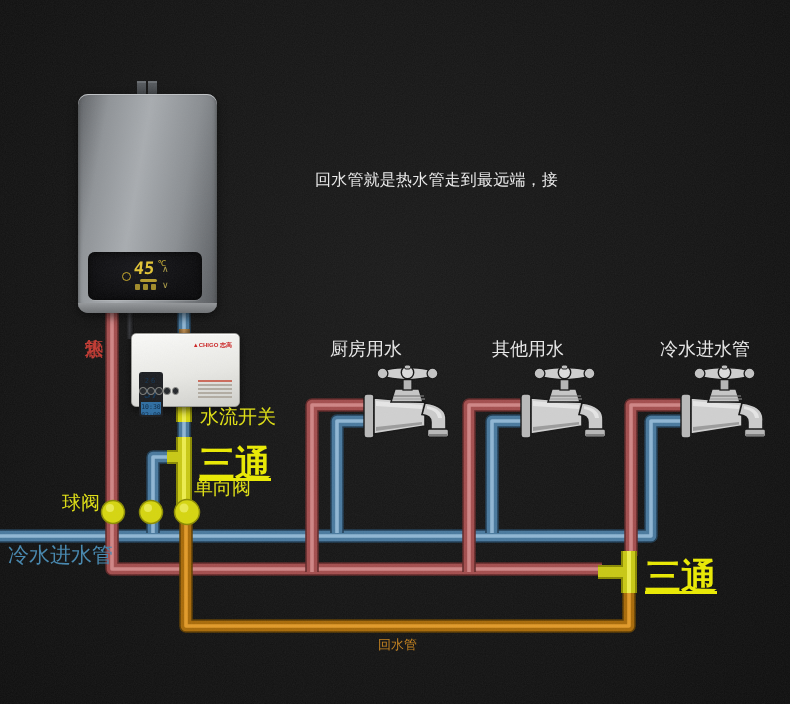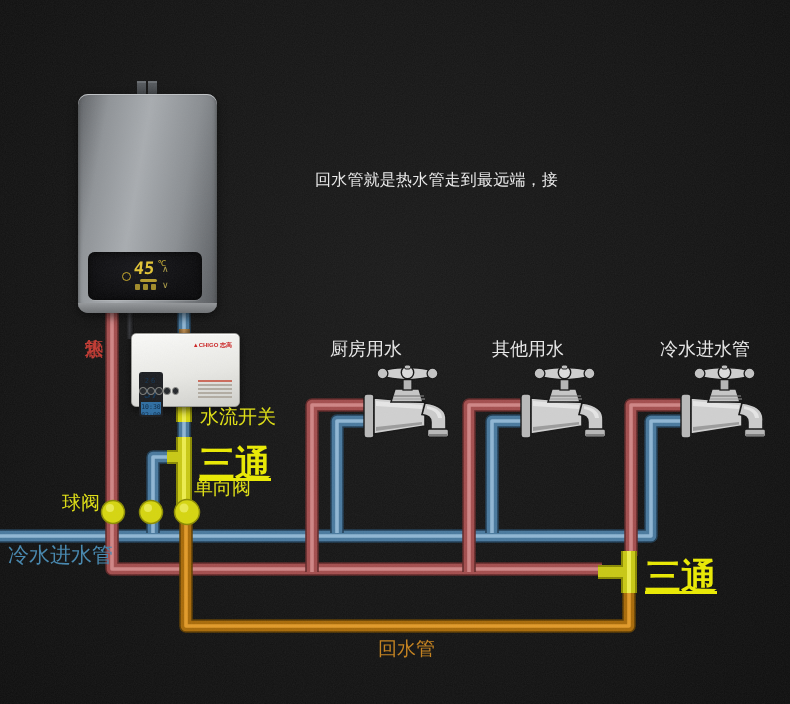--- a/index.html
+++ b/index.html
@@ -20,21 +20,21 @@
   }
   .intro{
     left:315px;top:165px;width:380px;
     color:#ececec;font-size:16px;line-height:30px;letter-spacing:.2px;
   }
   .lbl{white-space:nowrap;}
   .lbl-yellow{color:#e0e012;font-size:19px;}
   .lbl-tee{color:#eaea00;font-size:36px;font-weight:bold;text-decoration:underline;}
   .lbl-hot{left:83px;top:324px;color:#c33a32;font-size:19px;writing-mode:vertical-rl;letter-spacing:0px;line-height:22px;}
   .lbl-cold{left:8px;top:541px;color:#4587af;font-size:21px;}
-  .lbl-return{left:378px;top:636px;color:#c5811c;font-size:19px;}
+  .lbl-return{left:378px;top:636px;color:#c5811c;font-size:13px;}
   .lbl-faucet{top:337px;color:#e9e9e9;font-size:18px;}
 
   
   .vent{top:81px;width:9px;height:14px;background:linear-gradient(180deg,#55595d,#3a3d40);border-top:2px solid #6a6e72;}
   .heater-body{
     left:78px;top:94px;width:139px;height:219px;border-radius:10px;
     background:linear-gradient(100deg,#5d6064 0%,#8f9397 18%,#a8acb0 42%,#8a8e92 70%,#55585c 100%);
     box-shadow:inset 0 1px 0 #c0c3c6, inset 0 -2px 4px #3a3c3e, 0 4px 10px rgba(0,0,0,.6);
   }
   .heater-lip{

